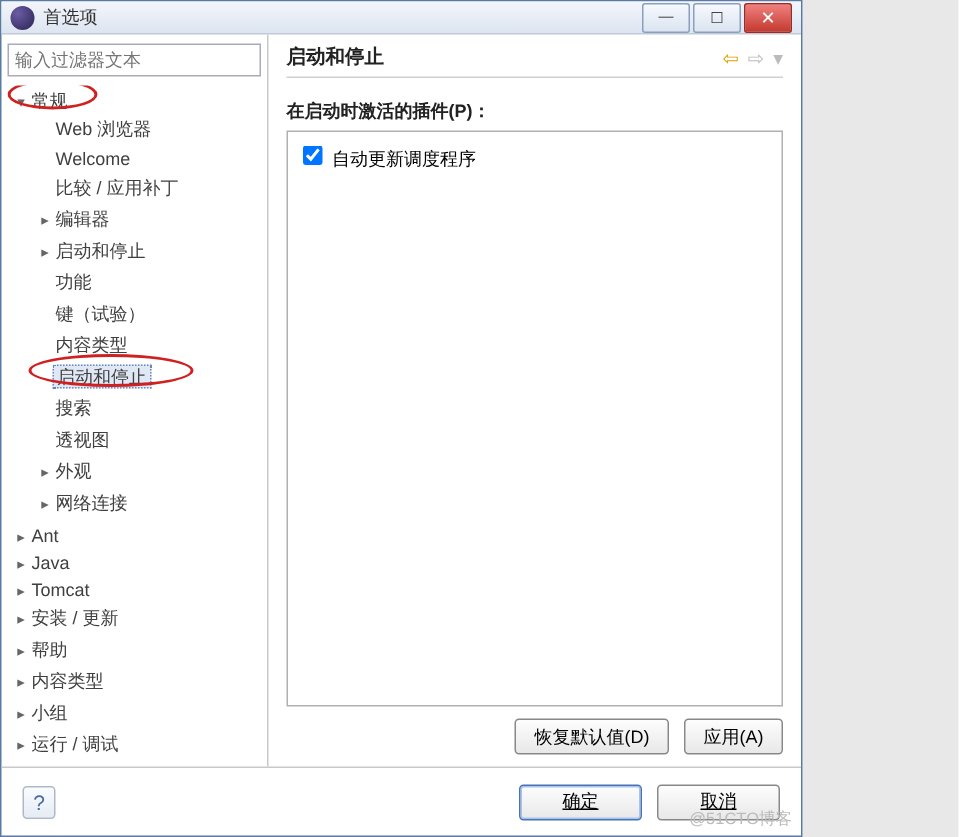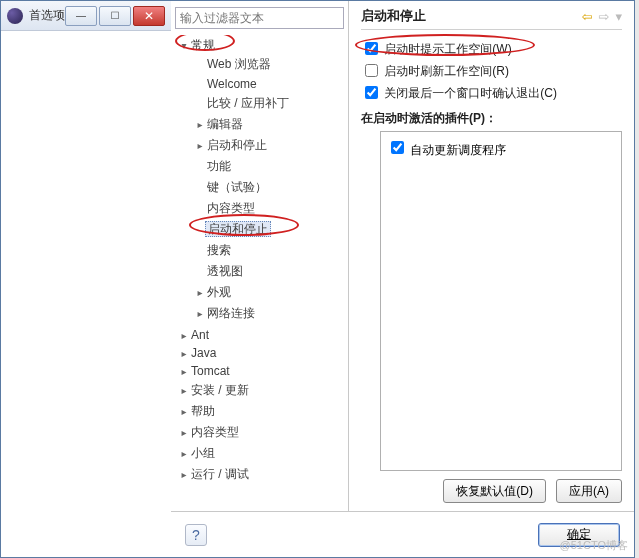--- a/index.html
+++ b/index.html
@@ -1,17 +1,17 @@
 <!DOCTYPE html>
 <html><head>
 <meta charset="utf-8">
 <style>
   * { box-sizing: border-box; font-family: "Microsoft YaHei", "SimSun", sans-serif; }
   body { margin: 0; background: #e8e8e8; }
-  .window { width: 635px; height: 558px; background: #fff; border: 1px solid #5a7aa2; position: relative; display: flex; flex-direction: row; }
+  .window { width: 535px; height: 558px; background: #fff; border: 1px solid #5a7aa2; position: relative; display: flex; flex-direction: column; }
   .titlebar { height: 30px; background: linear-gradient(#f3f6fb,#dde5f1); display: flex; align-items: center; padding: 0 6px; border-bottom: 1px solid #c0c9d8; }
   .titlebar .eclipse-icon { width: 16px; height: 16px; border-radius: 50%; background: radial-gradient(circle at 30% 30%, #6b5ca5, #2a2350); margin-right: 6px; }
   .titlebar .title { font-size: 12px; color: #333; flex: 1; }
   .winbtns { display: flex; gap: 2px; }
   .winbtn { width: 32px; height: 20px; border: 1px solid #8a9fbf; background: linear-gradient(#f6f9fd,#dbe4f0); border-radius: 2px; display: flex; align-items: center; justify-content: center; font-size: 10px; color: #444; }
   .winbtn.close { background: linear-gradient(#f08080,#c43a2f); border-color: #a02820; color: #fff; font-size: 12px; }
   .body { flex: 1; display: flex; flex-direction: column; }
   .main { flex: 1; display: flex; overflow: hidden; justify-content: space-between; }
   .sidebar { width: 178px; border-right: 1px solid #c8c8c8; display: flex; flex-direction: column; padding: 6px 4px 4px 4px; }
   .filter { width: 100%; height: 22px; border: 1px solid #aab; font-size: 12px; padding: 2px 4px; color: #888; }
@@ -29,21 +29,21 @@
   .content { flex: 1; display: flex; flex-direction: column; padding: 6px 12px 8px 12px; }
   .content-header { display: flex; align-items: center; border-bottom: 1px solid #d0d0d0; padding-bottom: 4px; margin-bottom: 8px; }
   .content-header h2 { font-size: 13px; font-weight: bold; margin: 0; flex: 1; color: #222; }
   .navicons { display: flex; gap: 6px; font-size: 13px; }
   .navicons span { color: #d9a300; }
   .navicons .gray { color: #bbb; }
   .checks { font-size: 12px; line-height: 22px; color: #222; position: relative; }
   .checks label { display: block; }
   .checks input { vertical-align: -2px; }
   .plugins-label { font-size: 12px; margin-top: 6px; margin-bottom: 4px; color: #222; font-weight: bold; }
-  .plugins-box { flex: 1; border: 1px solid #b0b0b0; padding: 6px; font-size: 12px; min-height: 230px; margin-left: 19px; }
+  .plugins-box { flex: 1; border: 1px solid #b0b0b0; padding: 6px; font-size: 12px; min-height: 230px; }
   .plugins-box label { display: block; }
   .btn-row { display: flex; justify-content: flex-end; gap: 10px; margin-top: 8px; }
   .btn { height: 24px; padding: 0 12px; font-size: 12px; border: 1px solid #888; background: linear-gradient(#fdfdfd,#e8e8e8); border-radius: 3px; display: inline-flex; align-items: center; }
   .footer { height: 46px; border-top: 1px solid #c8c8c8; display: flex; align-items: center; padding: 0 14px; gap: 10px; }
   .help { width: 22px; height: 22px; border: 1px solid #b0b8c8; border-radius: 3px; background: linear-gradient(#fafcff,#e6ecf5); display: flex; align-items: center; justify-content: center; color: #4a6aa0; font-size: 14px; }
   .footer .spacer { flex: 1; }
   .footer .btn { min-width: 82px; justify-content: center; text-decoration: underline; }
   .footer .btn.primary { border: 1px solid #4a72b8; box-shadow: 0 0 0 1px #a8c4ec inset; }
   .watermark { position: absolute; right: 6px; bottom: 4px; font-size: 11px; color: #bbb; pointer-events: none; }
 </style>
@@ -103,37 +103,32 @@
 
       <div class="content">
         <div class="content-header">
           <h2>启动和停止</h2>
           <div class="navicons">
             <span>⇦</span>
             <span class="gray">⇨</span>
             <span class="gray">▾</span>
           </div>
         </div>
-        <div class="checks" style="position:relative;">
-          <label><input type="checkbox" checked="" style=""> <span>启动时提示工作空间(W)</span></label>
-          <div class="ellipse" style="left:-6px; top:-4px; width:180px; height:22px;"></div>
-          <label><input type="checkbox" style=""> <span>启动时刷新工作空间(R)</span></label>
-          <label><input type="checkbox" checked="" style=""> <span>关闭最后一个窗口时确认退出(C)</span></label>
-        </div>
         <div class="plugins-label">在启动时激活的插件(P)：</div>
         <div class="plugins-box">
           <label><input type="checkbox" checked="" style=""> <span>自动更新调度程序</span></label>
         </div>
         <div class="btn-row">
           <button class="btn">恢复默认值(D)</button>
           <button class="btn">应用(A)</button>
         </div>
       </div>
     </div>
 
     <div class="footer">
       <div class="help">?</div>
       <div class="spacer"></div>
       <button class="btn primary">确定</button>
+      <button class="btn">取消</button>
     </div>
   </div>
   <div class="watermark">@51CTO博客</div>
 </div>
 
 </body></html>

